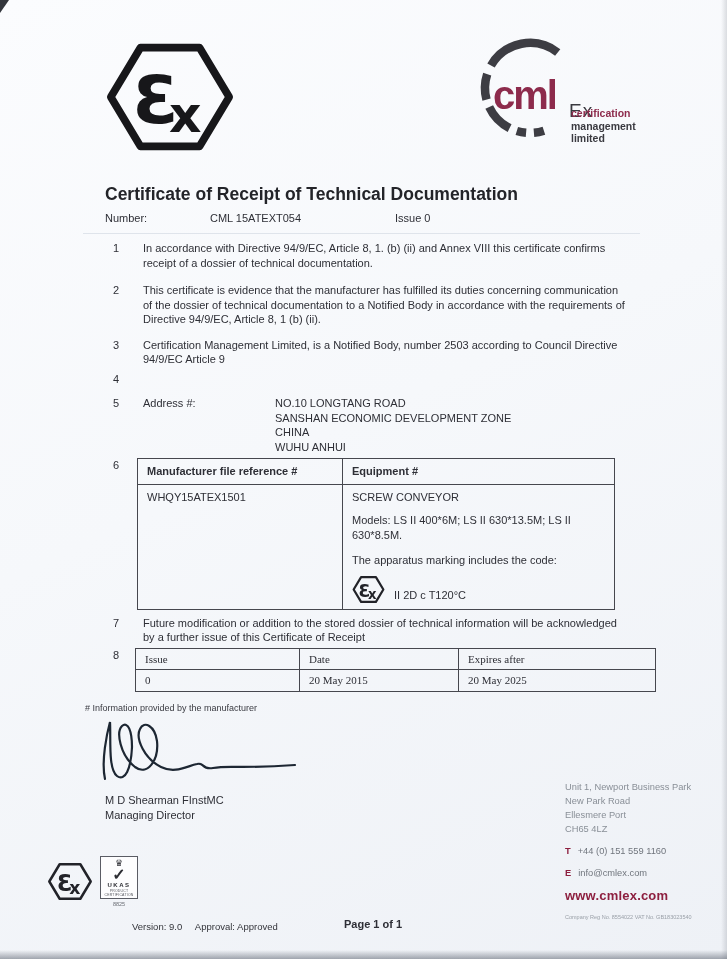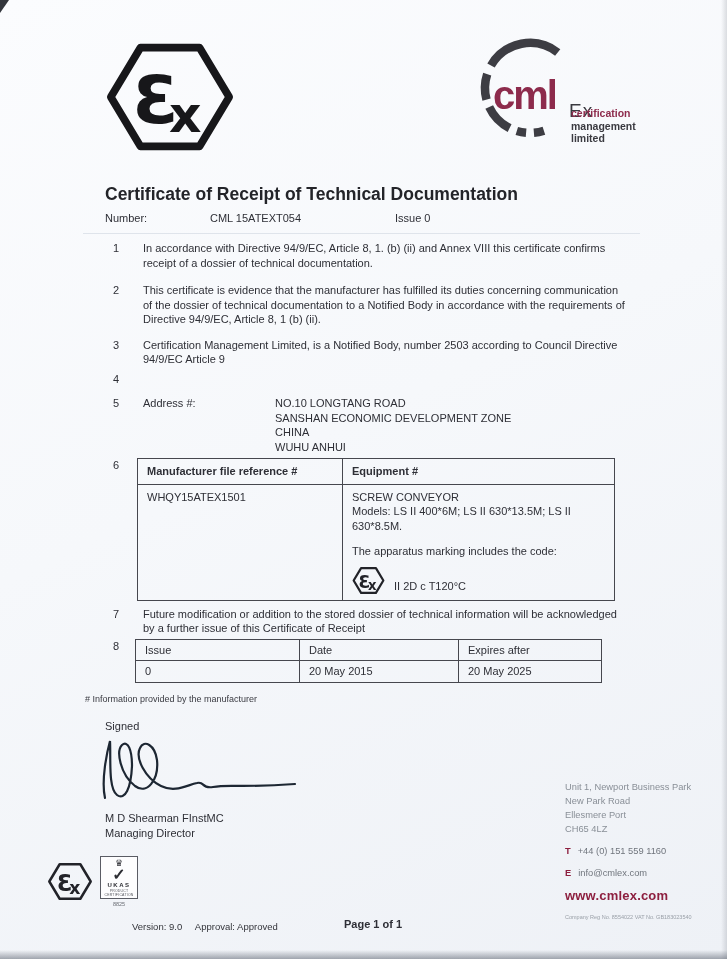--- a/index.html
+++ b/index.html
@@ -46,27 +46,27 @@
   .mb13{margin-bottom:13px;} .mb11{margin-bottom:11px;} .mb10{margin-bottom:10px;}   .mb5{margin-bottom:5px;}  .mb4{margin-bottom:4px;}
   .mb6{margin-bottom:6px;}   .mb3{margin-bottom:3px;}
 
   table{border-collapse:collapse;font-size:11px;color:#2e2f36;}
   .file-table{margin-left:-6px;width:478px;}
   .file-table th,.file-table td{border:1px solid #46474e;text-align:left;
     vertical-align:top;padding:5px 9px;font-size:11px;}
   .file-table th{font-weight:bold;}
   .col-ref{width:186px;}
   .equip-p{margin:0 0 0 0;}
-  .equip-gap8{}
+  .equip-gap8{margin-top:9px;}
   .equip-gap10{margin-top:11px;}
   .marking-row{margin-top:7px;display:flex;align-items:flex-end;gap:9px;}
   .hex-small{width:33px;height:29px;flex:none;}
   .marking-code{padding-bottom:1px;}
 
-  .issue-table{margin-left:-8px;width:467px;}
+  .issue-table{margin-left:-8px;width:521px;font-family:Liberation Serif, serif;}
   .issue-table th,.issue-table td{border:1px solid #46474e;text-align:left;
     padding:3px 9px;font-weight:normal;}
   .issue-table th{font-weight:normal;}
   .col-i1{width:145px;}.col-i2{width:140px;}
 
   .footnote{font-size:9px;margin:9px 0 0 2px;color:#3a3b42;}
   .signed{margin:13px 0 0 22px;}
   .signature{margin:2px 0 0 12px;width:212px;height:70px;}
   .signatory{margin:2px 0 0 22px;line-height:15px;}
 
@@ -225,21 +225,20 @@
             <td>20 May 2015</td>
             <td>20 May 2025</td>
           </tr>
         </tbody>
           </table>
       </span>
     </div>
 
     <div class="footnote"># Information provided by the manufacturer</div>
 
-    <div class="signed">Signed</div>
 
     <svg class="signature" viewBox="0 0 212 70">
       <path d="M10,62 C6,44 12,16 15,5 C16,22 13,52 22,59 C30,65 36,52 37,30 C37,14 33,4 27,9 C21,15 25,38 40,50 C52,59 64,44 62,24 C60,9 49,3 45,12 C40,22 50,42 66,50 C80,57 92,49 102,47 C110,45 106,53 118,51 C134,48 142,52 200,48" fill="none" stroke="#1d2733" stroke-width="2.2" stroke-linecap="round"></path>
     </svg>
 
     <div class="signatory">
       <div>M D Shearman FInstMC</div>
       <div>Managing Director</div>
     </div>
   </div>

